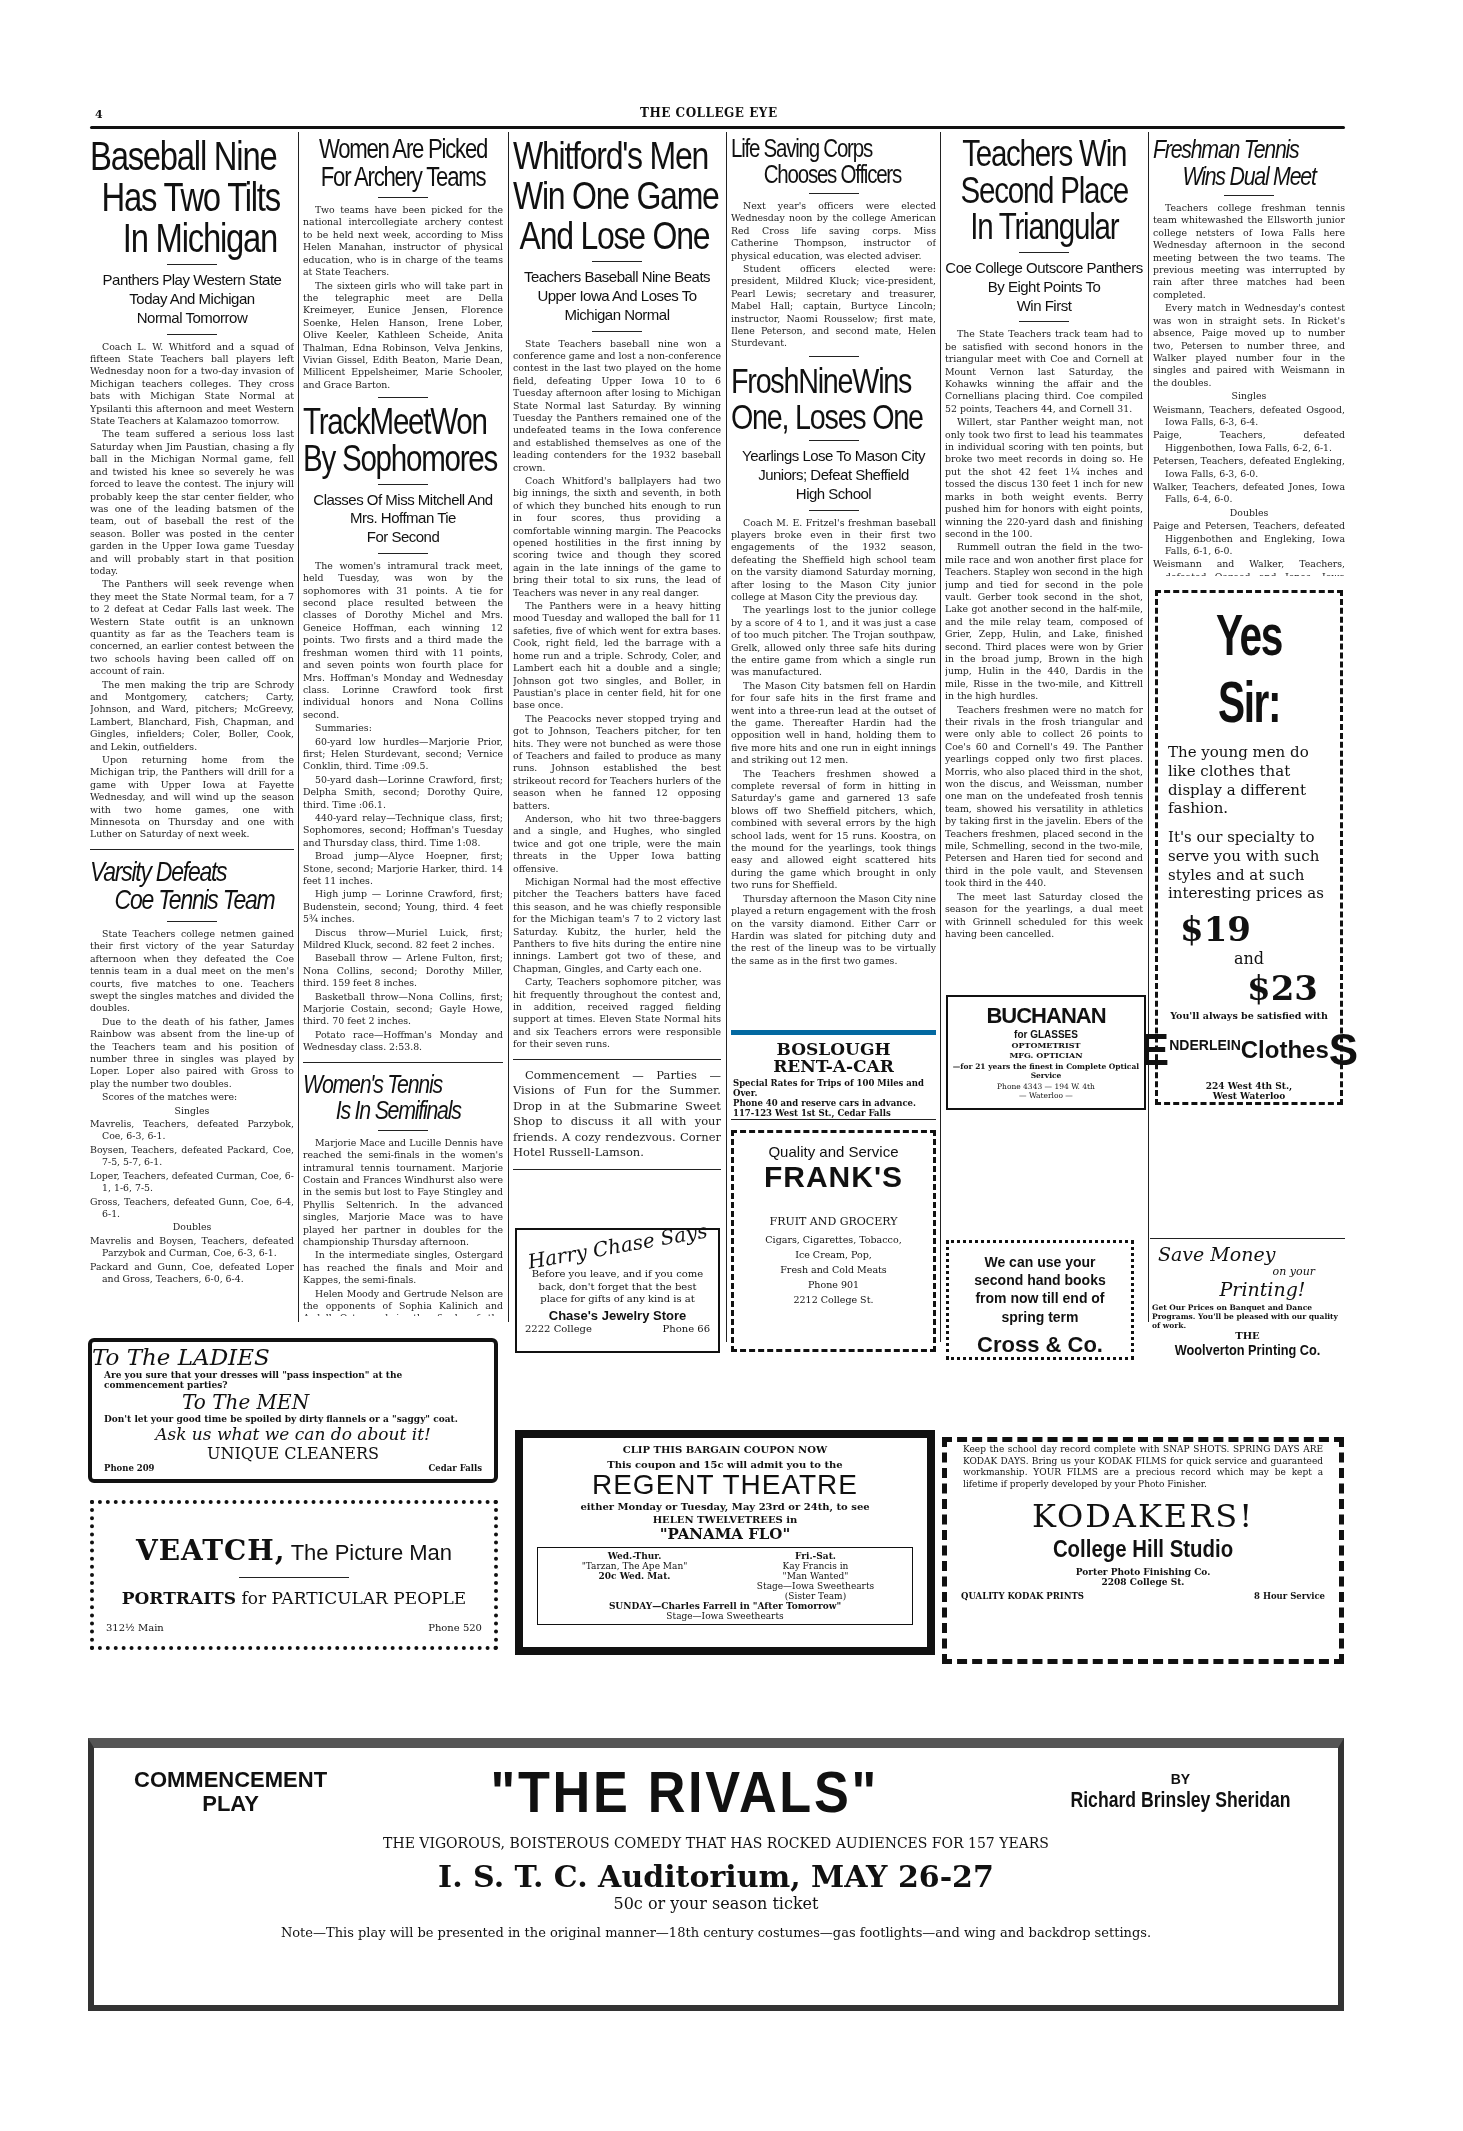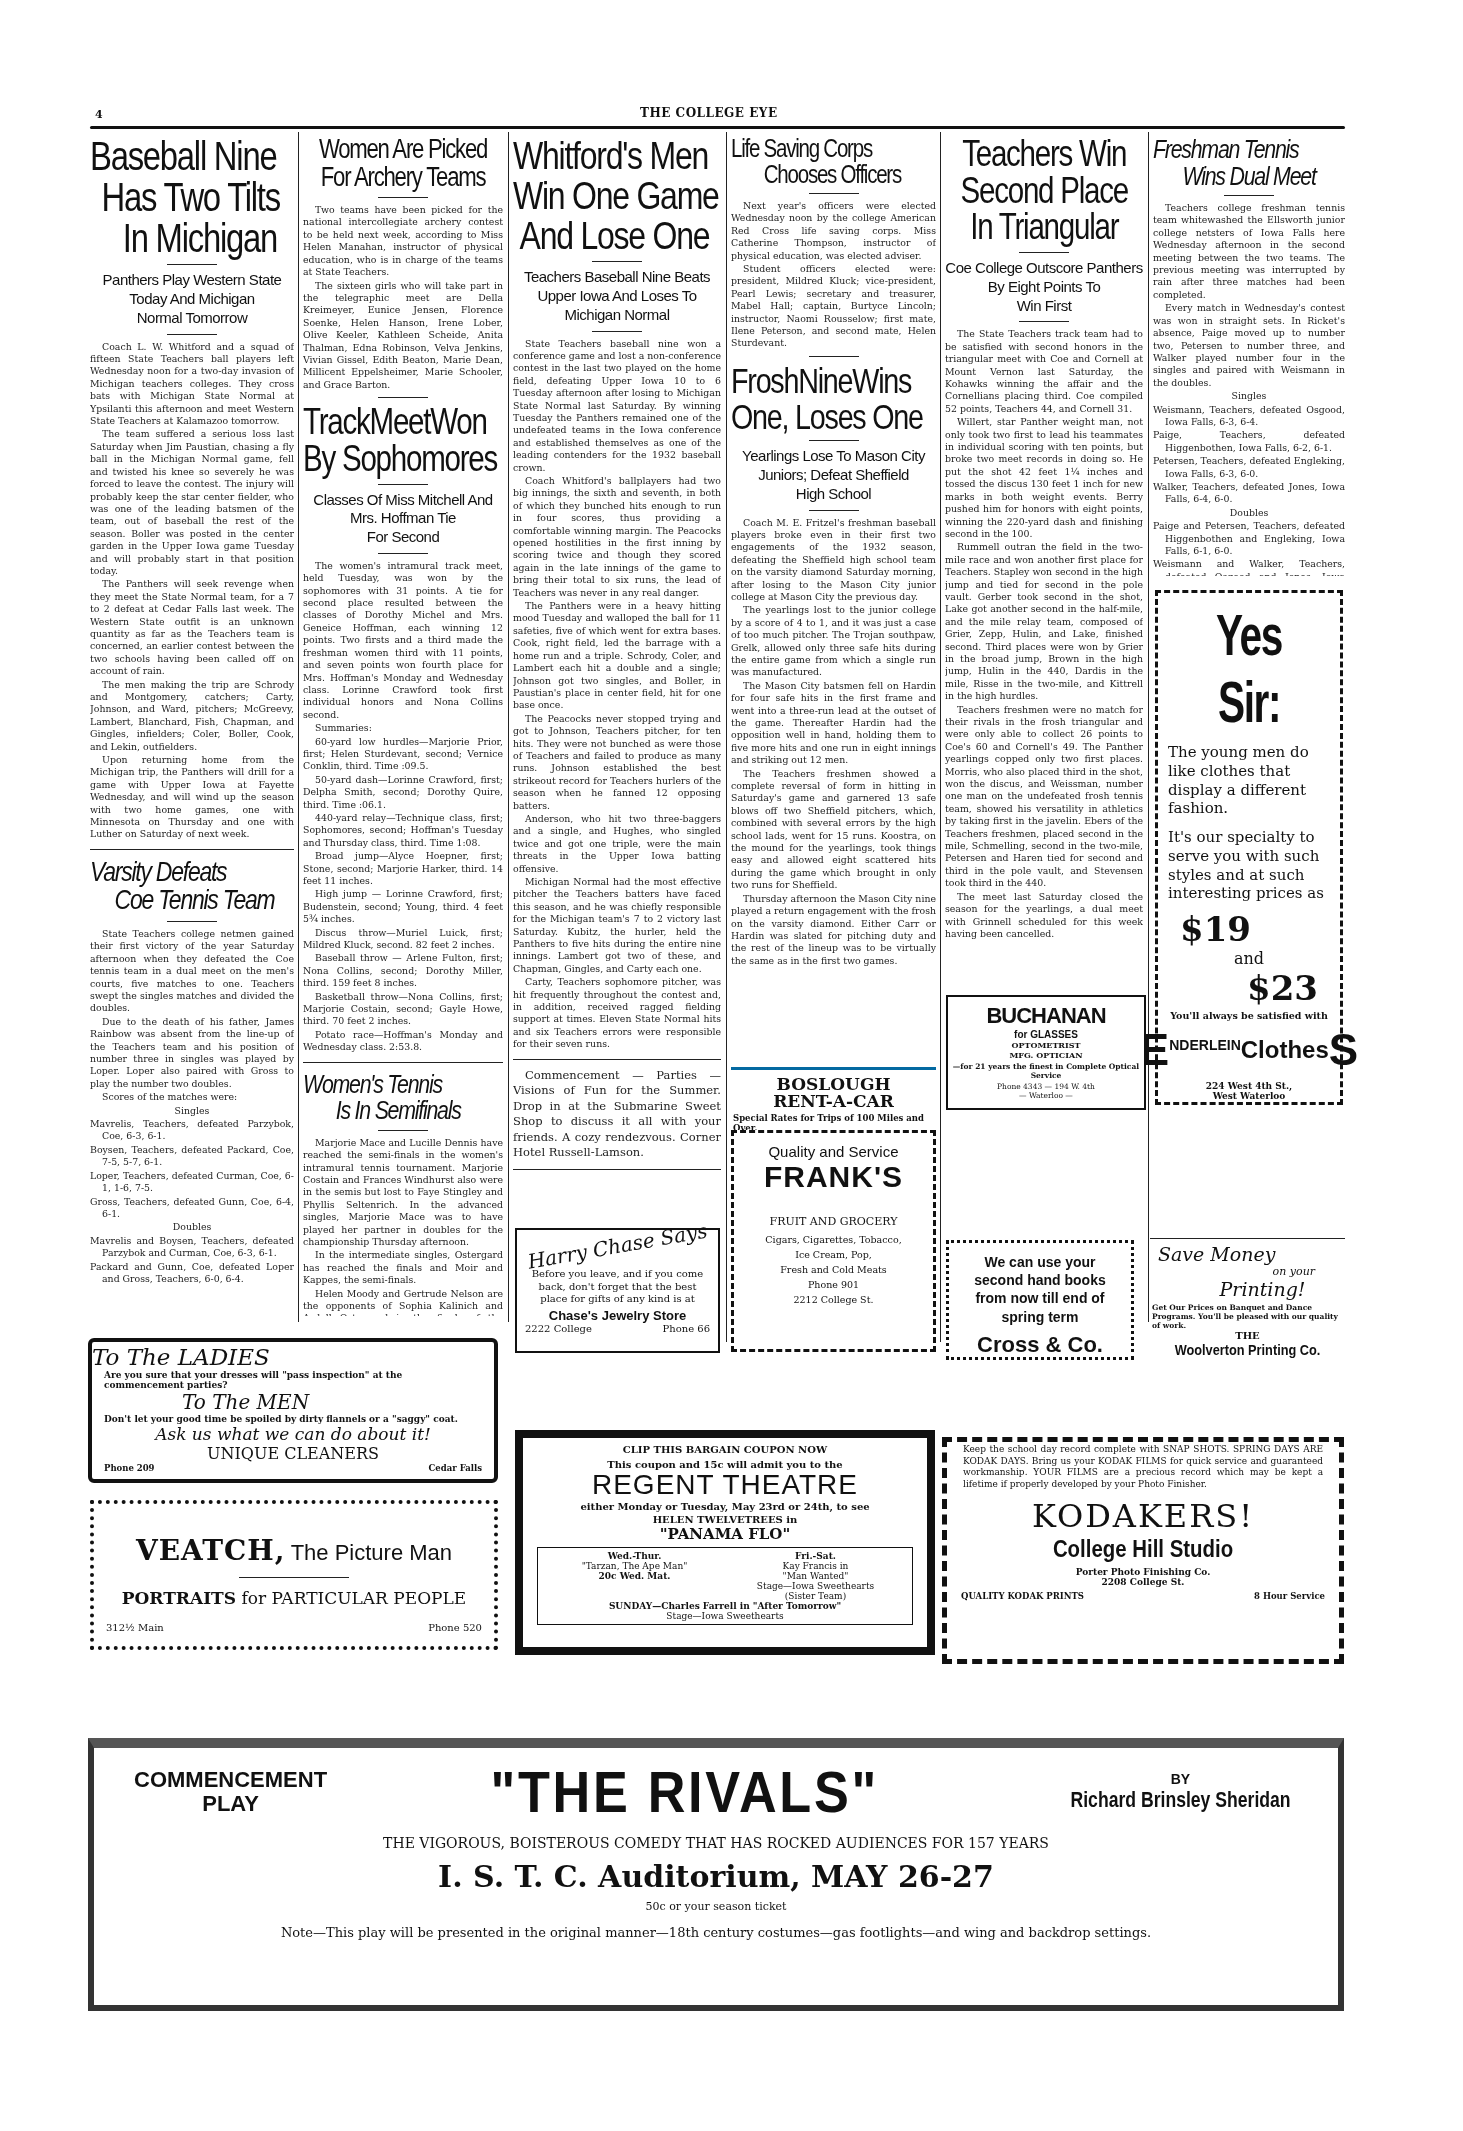--- a/index.html
+++ b/index.html
@@ -246,21 +246,21 @@
     <span style="display:flex;flex-direction:row;line-height:1">
       <span style="font-size:14px;font-weight:bold">NDERLEIN</span>
       <span style="font-size:24px;font-weight:bold">Clothes</span>
     </span>
     <span style="font-size:44px;font-weight:bold">S</span>
   </div>
   <div style="font-size:9px;font-weight:bold;margin-top:6px">224 West 4th St.,</div>
   <div style="font-size:9px;font-weight:bold">West Waterloo</div>
 </div>
 
-<div class="ad" style="left:731px;top:1067px;width:205px;height:90px;border:none;border-top:3px solid #0369a1;border-bottom:1px solid #222">
+<div class="ad" style="left:731px;top:1030px;width:205px;height:90px;border:none;border-top:5px solid #0369a1;border-bottom:1px solid #222">
   <div style="font-size:17px;font-weight:bold;line-height:1;margin-top:6px">BOSLOUGH</div>
   <div style="font-size:17px;font-weight:bold;line-height:1">RENT-A-CAR</div>
   <div style="font-size:8.5px;font-weight:bold;text-align:left;padding:3px 2px 0">Special Rates for Trips of 100 Miles and Over.</div>
   <div style="font-size:8.5px;font-weight:bold;text-align:left;padding:0 2px">Phone 40 and reserve cars in advance.</div>
   <div style="font-size:8.5px;font-weight:bold;text-align:left;padding:0 2px">117-123 West 1st St., Cedar Falls</div>
 </div>
 
 <div class="ad" style="left:946px;top:995px;width:200px;height:115px">
   <div class="sans" style="font-size:22px;font-weight:bold;letter-spacing:-1px;margin-top:6px">BUCHANAN</div>
   <div class="sans" style="font-size:10px;font-weight:bold">for GLASSES</div>
@@ -378,15 +378,15 @@
         <div>PLAY</div>
     </div>
     <div class="sans bold" style="font-size:58px;letter-spacing:3px;transform:scaleX(.9)">"THE RIVALS"</div>
     <div style="text-align:center">
       <div class="sans bold" style="font-size:14px">BY</div>
       <div class="sans bold" style="font-size:22px;transform:scaleX(.8)">Richard Brinsley Sheridan</div>
     </div>
   </div>
   <div style="font-size:14px;margin-top:10px">THE VIGOROUS, BOISTEROUS COMEDY THAT HAS ROCKED AUDIENCES FOR 157 YEARS</div>
   <div style="font-size:30px;font-weight:900;margin-top:8px">I. S. T. C. Auditorium, MAY 26-27</div>
-  <div style="font-size:11px;margin-top:6px">50c or your season ticket</div>
+  <div style="font-size:16px;">50c or your season ticket</div>
   <div style="font-size:13px;margin-top:12px">Note—This play will be presented in the original manner—18th century costumes—gas footlights—and wing and backdrop settings.</div>
 </div>
 
 </body></html>

